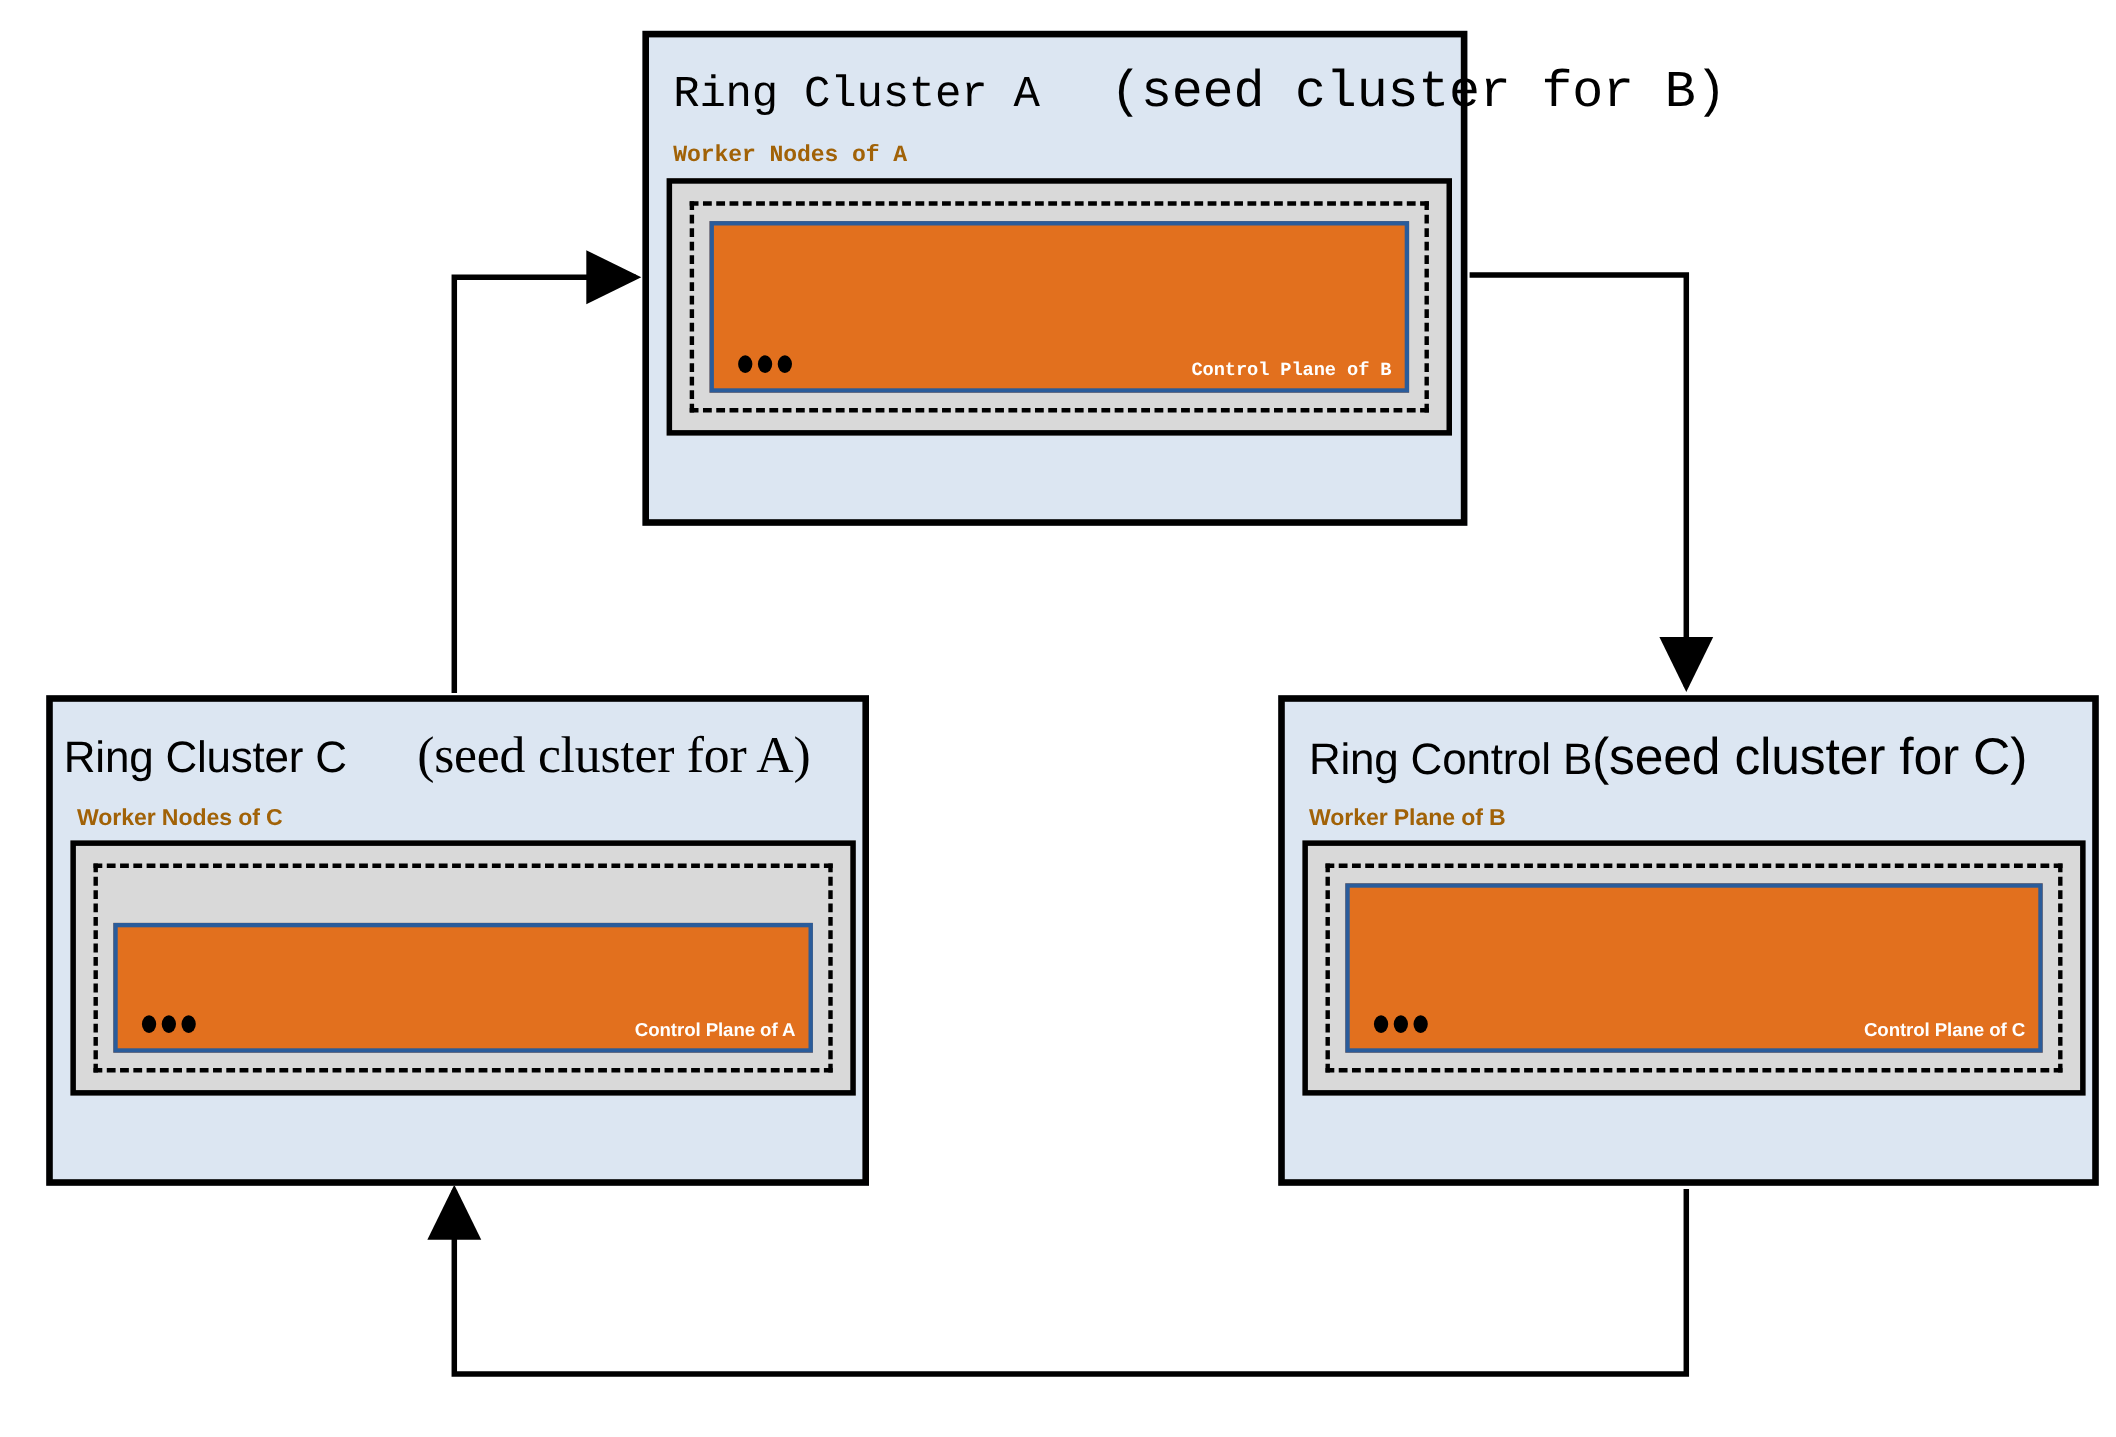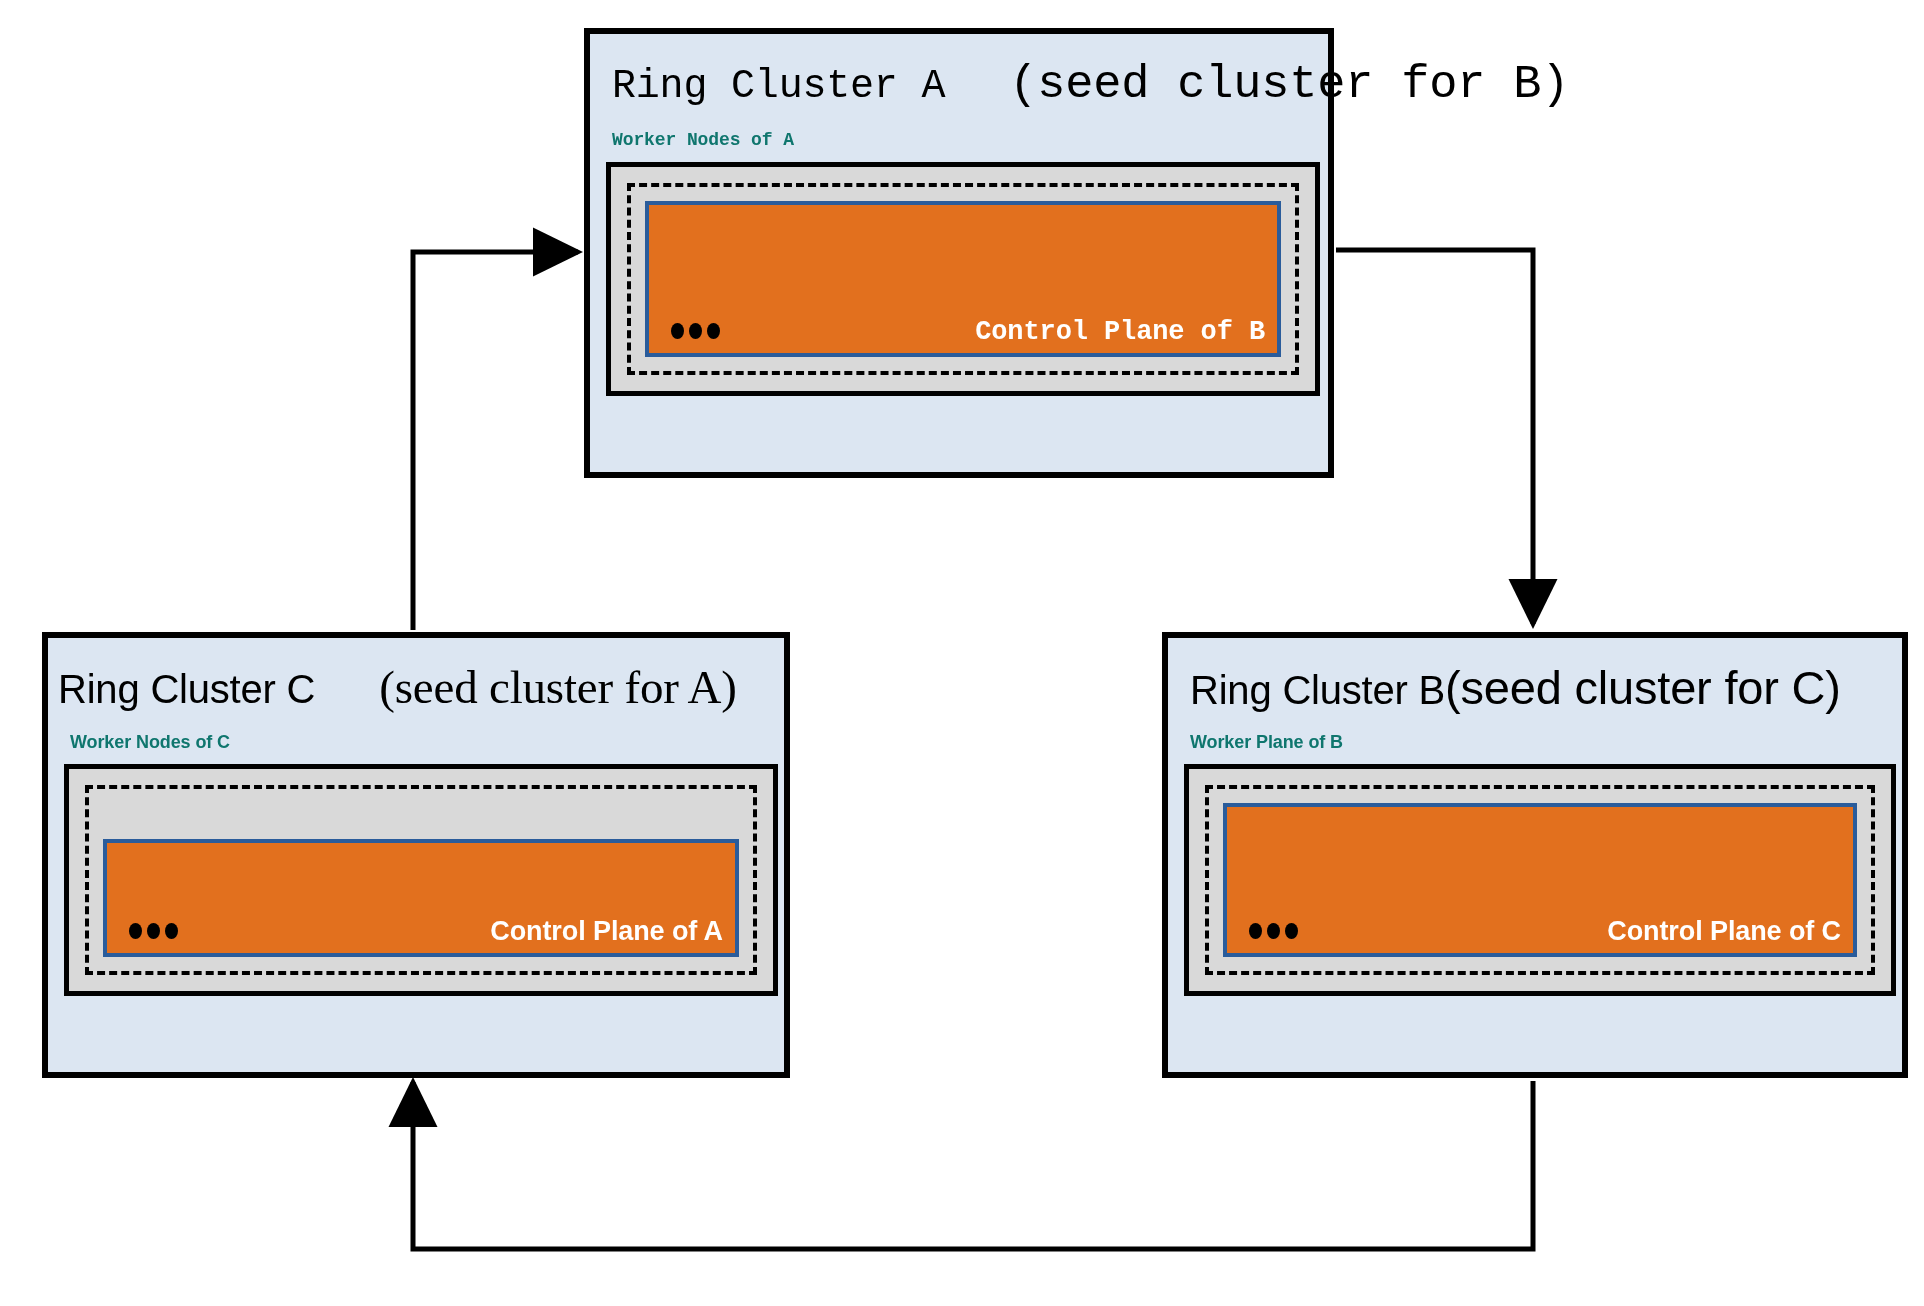--- a/index.html
+++ b/index.html
@@ -36,22 +36,22 @@
     font-size: 40px;
     font-weight: 400;
     letter-spacing: -0.2px;
   }
   .cluster-title .seed {
     font-size: 47px;
     font-weight: 400;
   }
   .worker-label {
     position: absolute;
-    color: #0f766e;
-    font-size: 18px;
+    color: #a16207;
+    font-size: 21px;
     font-weight: 700;
     white-space: nowrap;
     letter-spacing: -0.1px;
   }
 
   
   .worker-band {
     position: absolute;
     background: #d9d9d9;
     border: 5px solid #000000;
@@ -69,21 +69,21 @@
     position: absolute;
     background: #e2701e;
     border: 4px solid #2a5c9b;
     box-sizing: border-box;
   }
   .cp-label {
     position: absolute;
     right: 12px;
     bottom: 6px;
     color: #ffffff;
-    font-size: 27px;
+    font-size: 17px;
     font-weight: 700;
     white-space: nowrap;
     letter-spacing: -0.1px;
   }
   .dots {
     position: absolute;
     left: 22px;
     bottom: 14px;
     display: flex;
     gap: 5px;
@@ -181,21 +181,21 @@
           <div class="cp-label">Control Plane of A</div>
         </div>
 
       </div>
     </div>
   </div>
 
   <div class="cluster" style="left:1162px; top:632px; width:746px; height:446px;">
 
     <div class="cluster-title" style="left:22px; top:22px;">
-      <span>Ring Cluster B</span>
+      <span>Ring Control B</span>
       <span class="seed" style="">(seed cluster for C)</span>
     </div>
 
     <div class="worker-label" style="left:22px; top:94px;">Worker Plane of B</div>
 
     <div class="worker-band" style="left:16px; top:126px; width:712px; height:232px;">
 
       <div class="node-dashed" style="left:16px; top:16px; right:16px; bottom:16px;">
 
         <div class="control-plane" style="left:14px; top:14px; right:14px; bottom:14px;">

